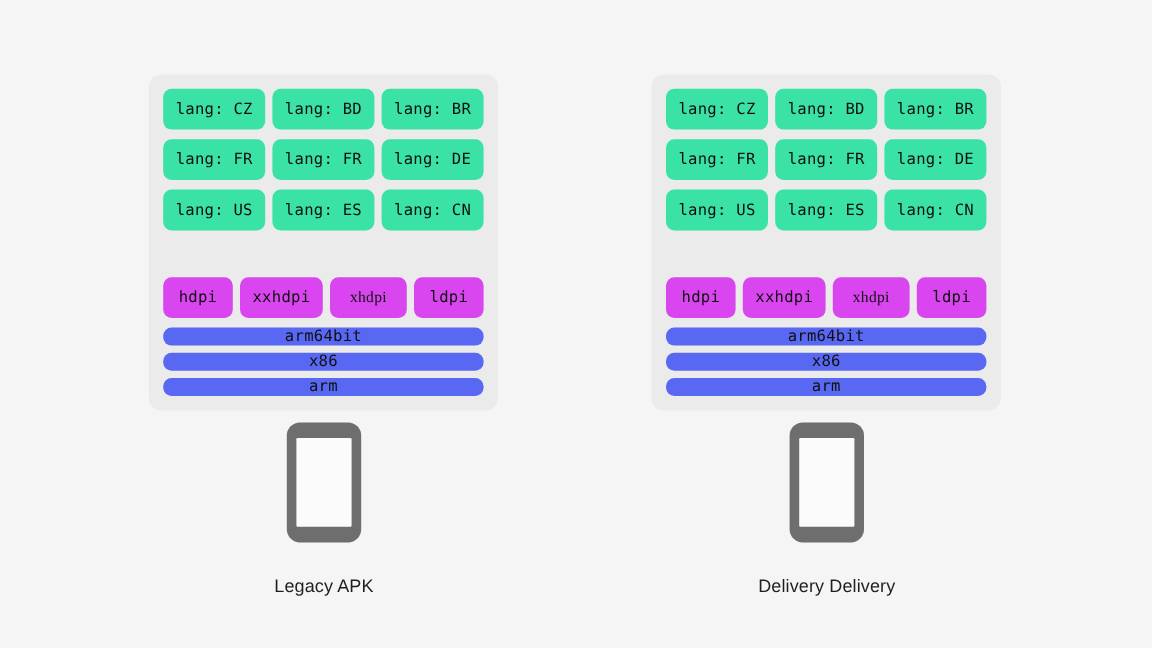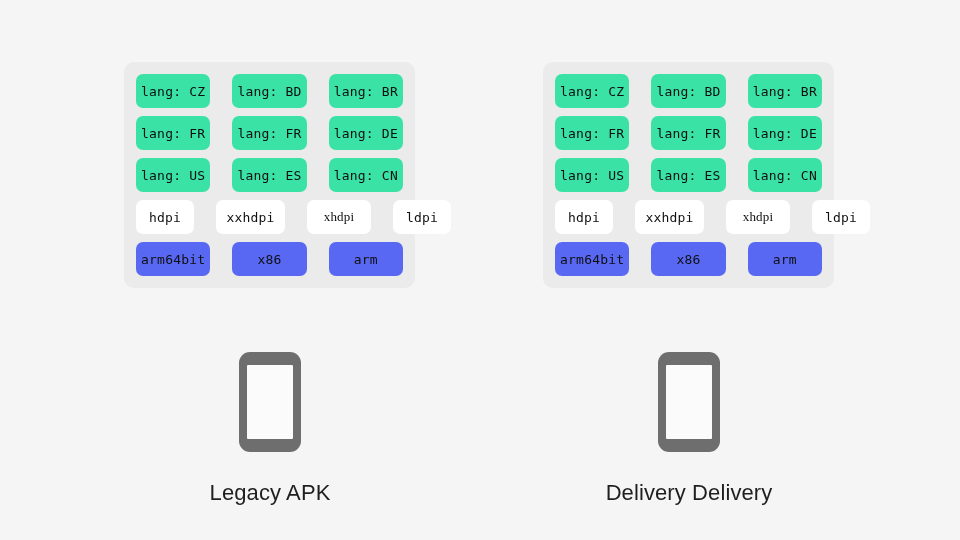--- a/index.html
+++ b/index.html
@@ -39,41 +39,41 @@
     left: 64px;
     width: 291px;
     box-sizing: border-box;
     background: #ebebeb;
     border-radius: 10px;
     padding: 12px 12px 12px 12px;
   }
 
   .chip-row {
     display: flex;
-    gap: 22px;
+    gap: 6px;
     margin-bottom: 8px;
   }
-  .chip-row:last-child { margin-bottom: 0; }
+  .chip-row:last-child { margin-bottom: 0; flex-direction: column; }
 
   .chip {
     height: 34px;
     border-radius: 7px;
     display: flex;
     align-items: center;
     justify-content: center;
     font-family: "DejaVu Sans Mono", "Liberation Mono", monospace;
     font-size: 13px;
     letter-spacing: 0.2px;
     color: #101010;
     white-space: nowrap;
     box-sizing: border-box;
   }
 
   .chip.lang { background: #3ae2a5; flex: 1 1 0; }
-  .chip.density { background: #ffffff; }
+  .chip.density { background: #d946ef; margin-top: 31px; }
   .chip.abi { background: #5868f2; flex: 1 1 0; }
 
   
   .chip.density.w-hdpi   { flex: 0 0 58px; }
   .chip.density.w-xxhdpi { flex: 0 0 69px; }
   .chip.density.w-xhdpi  { flex: 0 0 64px; font-family: Liberation Serif, serif; }
   .chip.density.w-ldpi   { flex: 0 0 58px; }
 
   
   .device-wrap {
@@ -97,21 +97,21 @@
   .phone .screen {
     width: 100%;
     height: 100%;
     background: #fbfbfb;
     border-radius: 1px;
   }
 
   .caption {
     margin-top: 28px;
     font-family: "Liberation Sans", sans-serif;
-    font-size: 22px;
+    font-size: 15px;
     color: #1f1f1f;
     letter-spacing: 0.1px;
     white-space: nowrap;
   }
 </style>
 </head>
 <body>
 
 <div id="stage">
 

